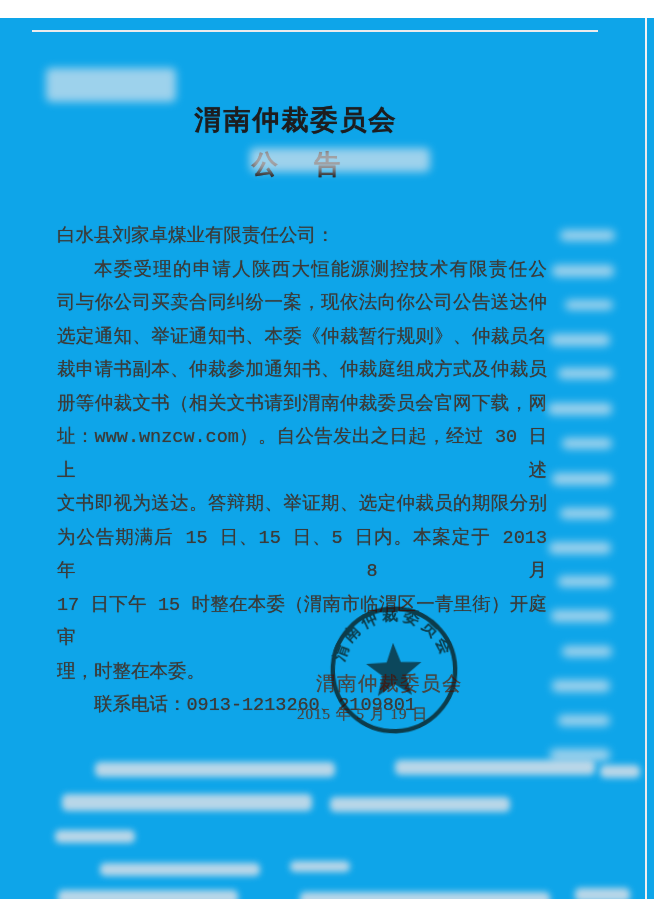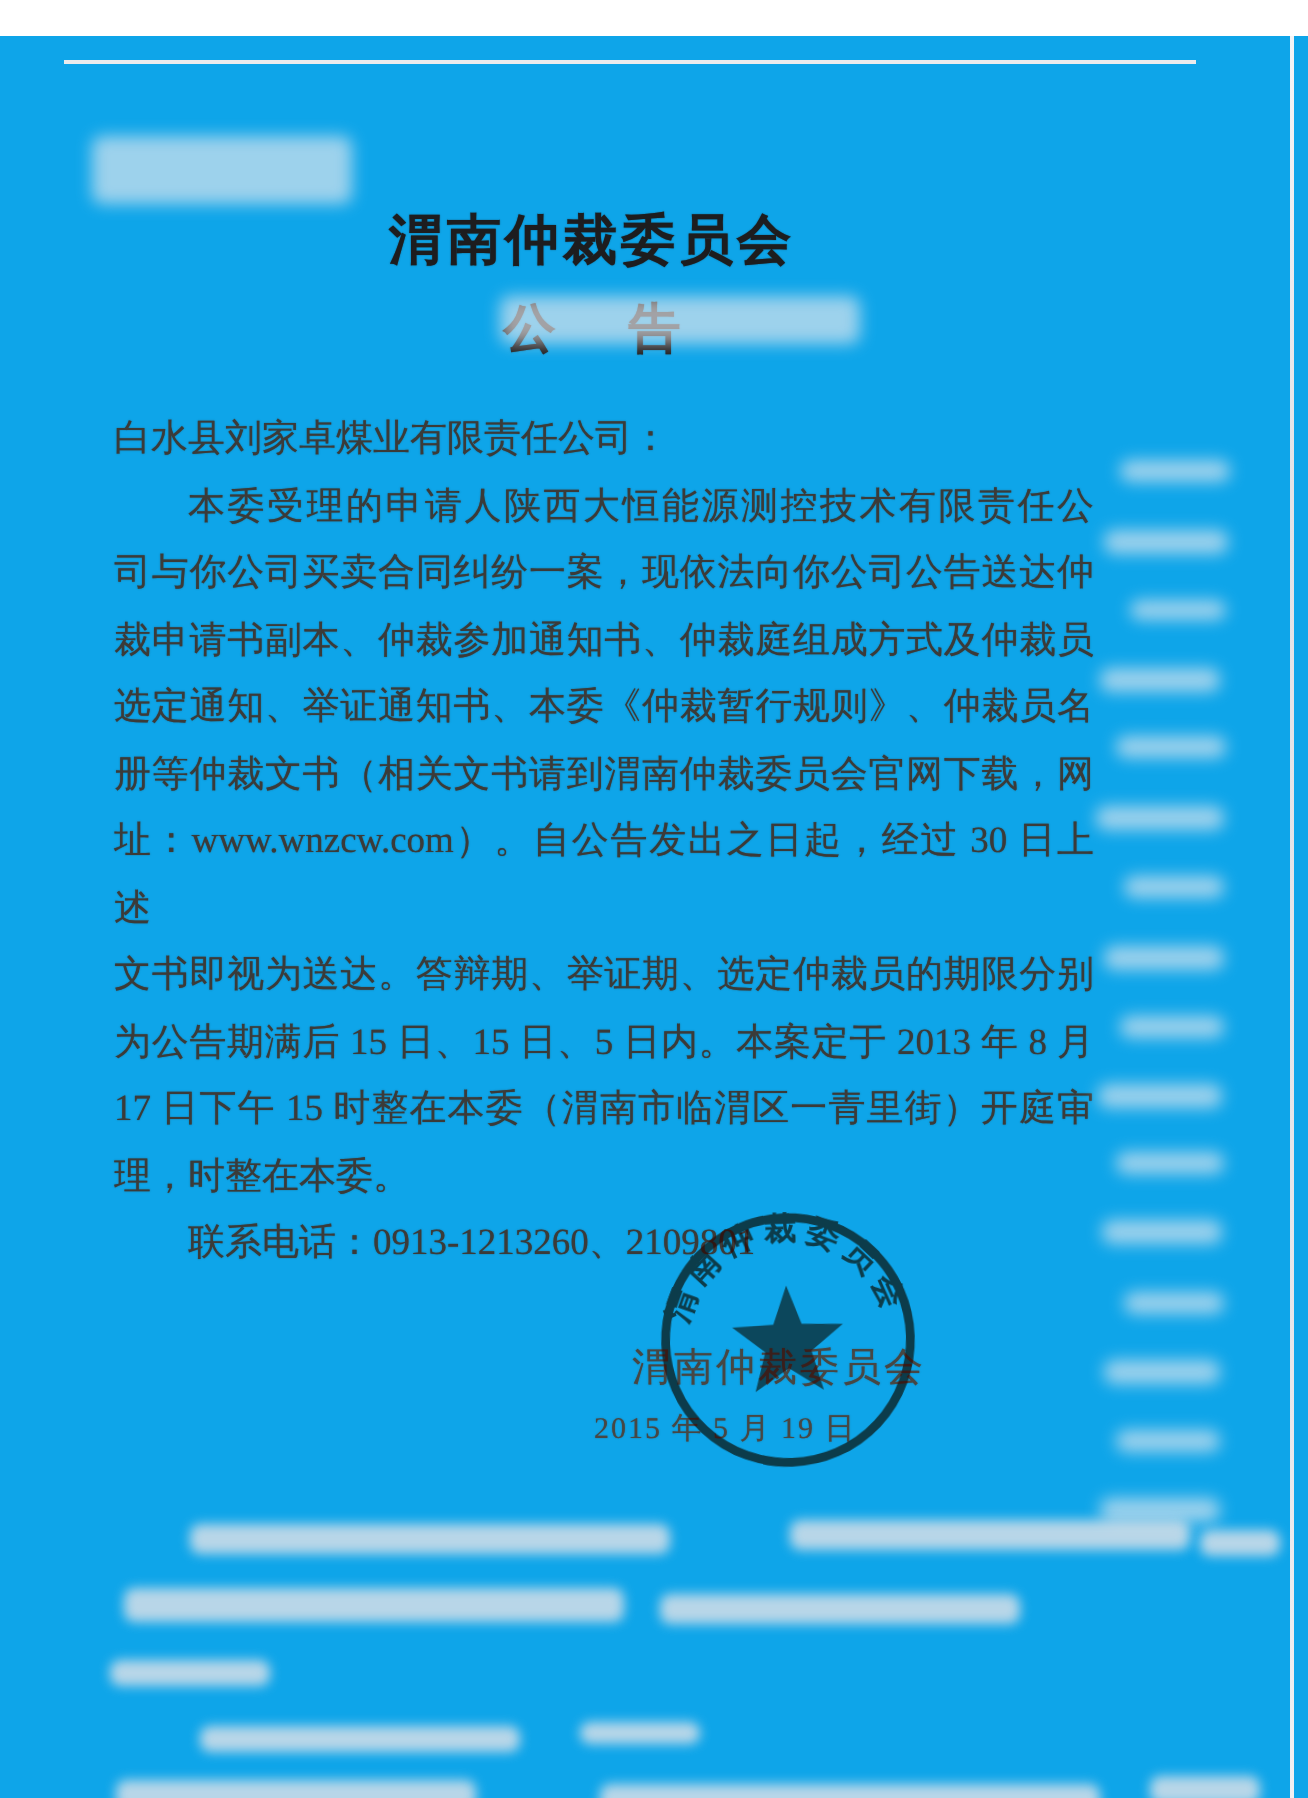--- a/index.html
+++ b/index.html
@@ -33,23 +33,24 @@
     text-shadow: 0 0 0.7px rgba(30,30,30,0.75);
   }
   .doc-subtitle {
     position: absolute; top: 129px; left: 0; width: 592px;
     margin: 0; text-align: center;
     font-size: 26px; font-weight: bold; color: #1d1d1f;
     letter-spacing: 15px; text-indent: 15px;
     text-shadow: 0 0 0.7px rgba(30,30,30,0.75);
   }
   .body-text {
-    position: absolute; left: 57px; top: 186px; width: 490px;
+    position: absolute; left: 57px; top: 202px; width: 490px;
     font-size: 18.5px; line-height: 33.5px; color: #3b3b39;
     text-shadow: 0 0 0.7px rgba(58,58,56,0.8);
+    font-family: Liberation Mono, monospace;
   }
   .line { text-align: justify; }
   .line.full { text-align-last: justify; }
   .line.indent { text-indent: 37px; }
   .line.partial { text-align: left; text-align-last: left; white-space: nowrap; }
   .signature-name {
     position: absolute; left: 316px; top: 652px;
     font-size: 19.5px; color: #474744; letter-spacing: 1.5px;
     z-index: 2;
     text-shadow: 0 0 0.7px rgba(70,70,68,0.8);
@@ -87,22 +88,22 @@
   <div class="top-scan-line"></div>
   <div class="right-scan-edge"></div>
 
   <h1 class="doc-title">渭南仲裁委员会</h1>
   <h2 class="doc-subtitle">公 告</h2>
 
   <div class="body-text">
     <div class="line partial">白水县刘家卓煤业有限责任公司：</div>
     <div class="line full indent">本委受理的申请人陕西大恒能源测控技术有限责任公</div>
     <div class="line full">司与你公司买卖合同纠纷一案，现依法向你公司公告送达仲</div>
+    <div class="line full">选定通知、举证通知书、本委《仲裁暂行规则》、仲裁员名</div>
     <div class="line full">裁申请书副本、仲裁参加通知书、仲裁庭组成方式及仲裁员</div>
-    <div class="line full">选定通知、举证通知书、本委《仲裁暂行规则》、仲裁员名</div>
     <div class="line full">册等仲裁文书（相关文书请到渭南仲裁委员会官网下载，网</div>
     <div class="line full">址：www.wnzcw.com）。自公告发出之日起，经过 30 日上述</div>
     <div class="line full">文书即视为送达。答辩期、举证期、选定仲裁员的期限分别</div>
     <div class="line full">为公告期满后 15 日、15 日、5 日内。本案定于 2013 年 8 月</div>
     <div class="line full">17 日下午 15 时整在本委（渭南市临渭区一青里街）开庭审</div>
     <div class="line partial">理，时整在本委。</div>
     <div class="line partial indent">联系电话：0913-1213260、2109801</div>
   </div>
 
   <div class="signature-name">渭南仲裁委员会</div>

